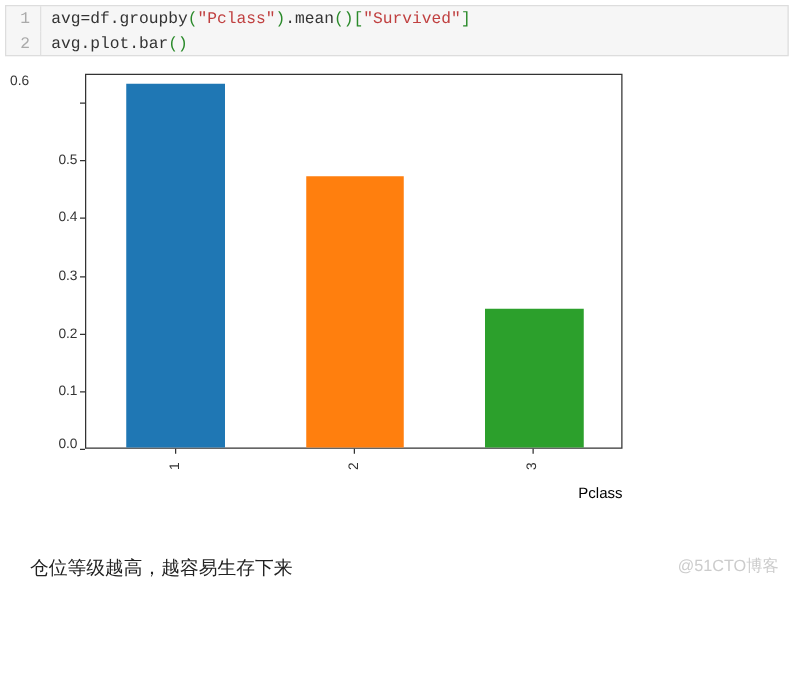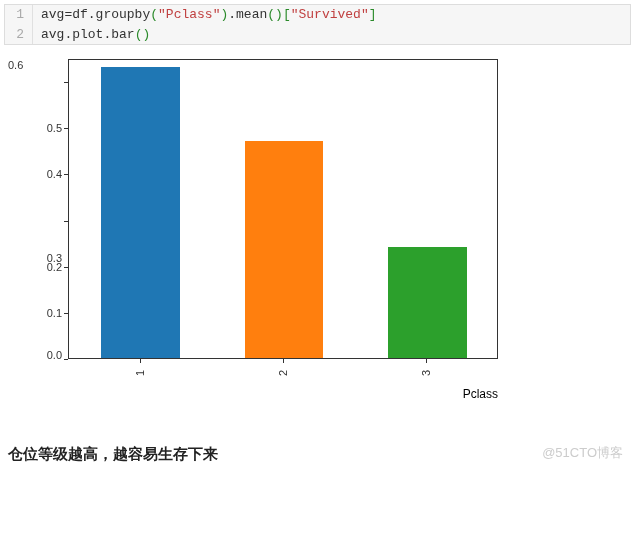--- a/index.html
+++ b/index.html
@@ -98,23 +98,23 @@
     .xlabel {
       position: absolute;
       left: 60px;
       width: 430px;
       text-align: right;
       top: 338px;
       font-size: 12px;
       font-family: sans-serif;
     }
     .caption {
-      font-weight: bold;
+      font-weight: normal;
       font-size: 15px;
-      padding: 16px 8px;
+      padding: 16px 24px;
       color: #222;
     }
     .watermark {
       position: absolute;
       color: #ccc;
       font-size: 13px;
       right: 12px;
       bottom: 18px;
     }
     .page-wrap { position: relative; width: 635px; }
@@ -138,21 +138,21 @@
 
   <div class="chart-container">
 
     <div id="yticks">
         <div class="ytick" style="top: 306px; left: 0px; width: 54px; text-align: right;">0.0</div>
         <div class="ytick-line" style="top: 310px;"></div>
         <div class="ytick" style="top: 263.846px; left: 0px; width: 54px; text-align: right;">0.1</div>
         <div class="ytick-line" style="top: 263.846px;"></div>
         <div class="ytick" style="top: 217.692px; left: 0px; width: 54px; text-align: right;">0.2</div>
         <div class="ytick-line" style="top: 217.692px;"></div>
-        <div class="ytick" style="top: 171.538px; left: 0px; width: 54px; text-align: right; margin-top: 37px;">0.3</div>
+        <div class="ytick" style="top: 171.538px; left: 0px; width: 54px; text-align: right;">0.3</div>
         <div class="ytick-line" style="top: 171.538px;"></div>
         <div class="ytick" style="top: 125.385px; left: 0px; width: 54px; text-align: right;">0.4</div>
         <div class="ytick-line" style="top: 125.385px;"></div>
         <div class="ytick" style="top: 79.2308px; left: 0px; width: 54px; text-align: right;">0.5</div>
         <div class="ytick-line" style="top: 79.2308px;"></div>
         <div class="ytick" style="top: 16px; left: 0px; width: 54px; text-align: left;">0.6</div>
         <div class="ytick-line" style="top: 33.0769px;"></div>
       </div>
     <div class="plot-area">
       <div id="bars">

